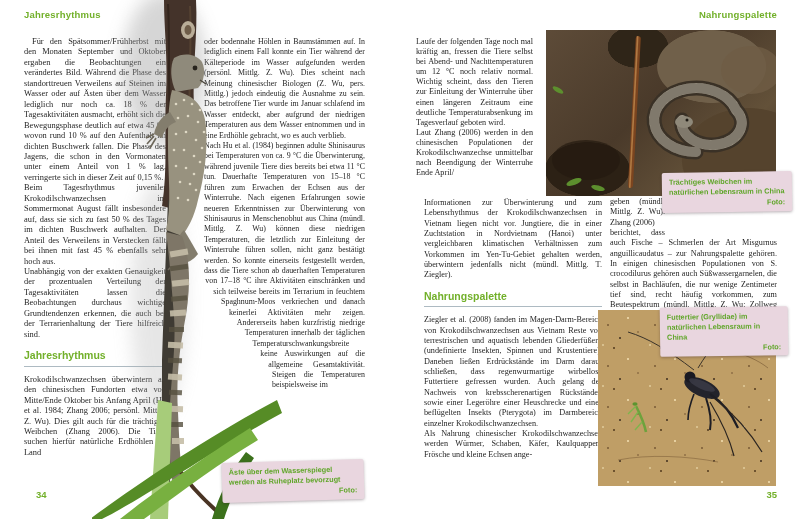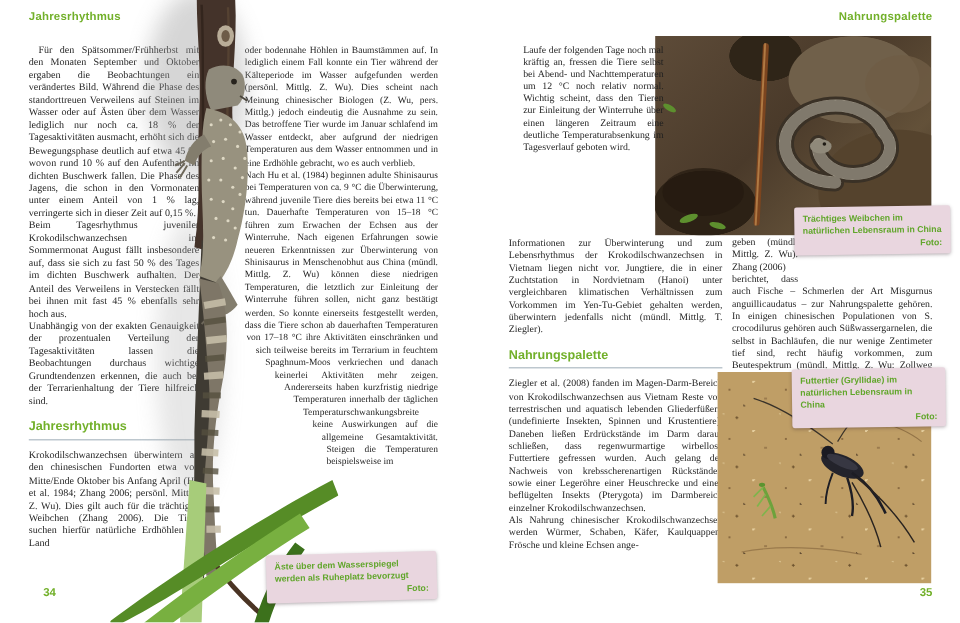--- a/index.html
+++ b/index.html
@@ -23,21 +23,21 @@
   
   .col{position:absolute;text-align:justify;hyphens:auto;-webkit-hyphens:auto;}
   .col p{margin:0;}
   .lcol1{left:24px;top:37px;width:142px;font-size:8.4px;line-height:10.45px;}
   .lcol1 p.indent{text-indent:8px;}
   .lcol2{left:204px;top:37px;width:161px;font-size:7.9px;line-height:10.4px;height:428px;}
   .lizard-spacer{
     float:left;width:68px;height:424px;
     shape-outside:polygon(0 248px,68px 338px,68px 424px,0 424px);
   }
-  .rcol1n{left:436px;top:37px;width:117px;font-size:8.2px;line-height:10.1px;}
+  .rcol1n{left:416px;top:37px;width:117px;font-size:8.2px;line-height:10.1px;}
   .rcol1w{left:424px;top:198px;width:178px;font-size:8.2px;line-height:10.35px;}
   .rcol2{left:610px;top:197px;width:167px;font-size:8.2px;line-height:10.35px;}
   .cap-spacer{float:right;width:112px;height:32px;}
   .sec-head{
     font-family:"Liberation Sans",sans-serif;font-weight:bold;font-size:10.5px;
     color:#72b02a;text-align:left;border-bottom:1.5px solid #adbac2;
     padding-bottom:4px;margin:10px 0 8px 0;line-height:1.1;
   }
   
   .caption{
@@ -215,20 +215,21 @@
     </svg>
   </div>
 
   <div class="caption cap-r1">
     <div>Trächtiges Weibchen im natürlichen Lebensraum in China</div>
     <div class="credit">Foto:</div>
   </div>
 
   <div class="col rcol1n">
     <p>Laufe der folgenden Tage noch mal kräftig an, fressen die Tiere selbst bei Abend- und Nachttemperaturen um 12 °C noch relativ normal. Wichtig scheint, dass den Tieren zur Einleitung der Winterruhe über einen längeren Zeitraum eine deutliche Temperaturabsenkung im Tagesverlauf geboten wird.</p>
+    <p>Laut Zhang (2006) werden in den chinesischen Populationen der Krokodilschwanzechse unmittelbar nach Beendigung der Winterruhe Ende April/</p>
   </div>
 
   <div class="col rcol1w">
     <p>Informationen zur Überwinterung und zum Lebensrhythmus der Krokodilschwanzechsen in Vietnam liegen nicht vor. Jungtiere, die in einer Zuchtstation in Nordvietnam (Hanoi) unter vergleichbaren klimatischen Verhältnissen zum Vorkommen im Yen-Tu-Gebiet gehalten werden, überwintern jedenfalls nicht (mündl. Mittlg. T. Ziegler).</p>
     <div class="sec-head">Nahrungspalette</div>
     <p>Ziegler et al. (2008) fanden im Magen-Darm-Bereich von Krokodilschwanzechsen aus Vietnam Reste von terrestrischen und aquatisch lebenden Gliederfüßern (undefinierte Insekten, Spinnen und Krustentiere). Daneben ließen Erdrückstände im Darm darauf schließen, dass regenwurmartige wirbellose Futtertiere gefressen wurden. Auch gelang der Nachweis von krebsscherenartigen Rückständen sowie einer Legeröhre einer Heuschrecke und eines beflügelten Insekts (Pterygota) im Darmbereich einzelner Krokodilschwanzechsen.</p>
     <p>Als Nahrung chinesischer Krokodilschwanzechsen werden Würmer, Schaben, Käfer, Kaulquappen, Frösche und kleine Echsen ange-</p>
   </div>
 
   <div class="col rcol2">

